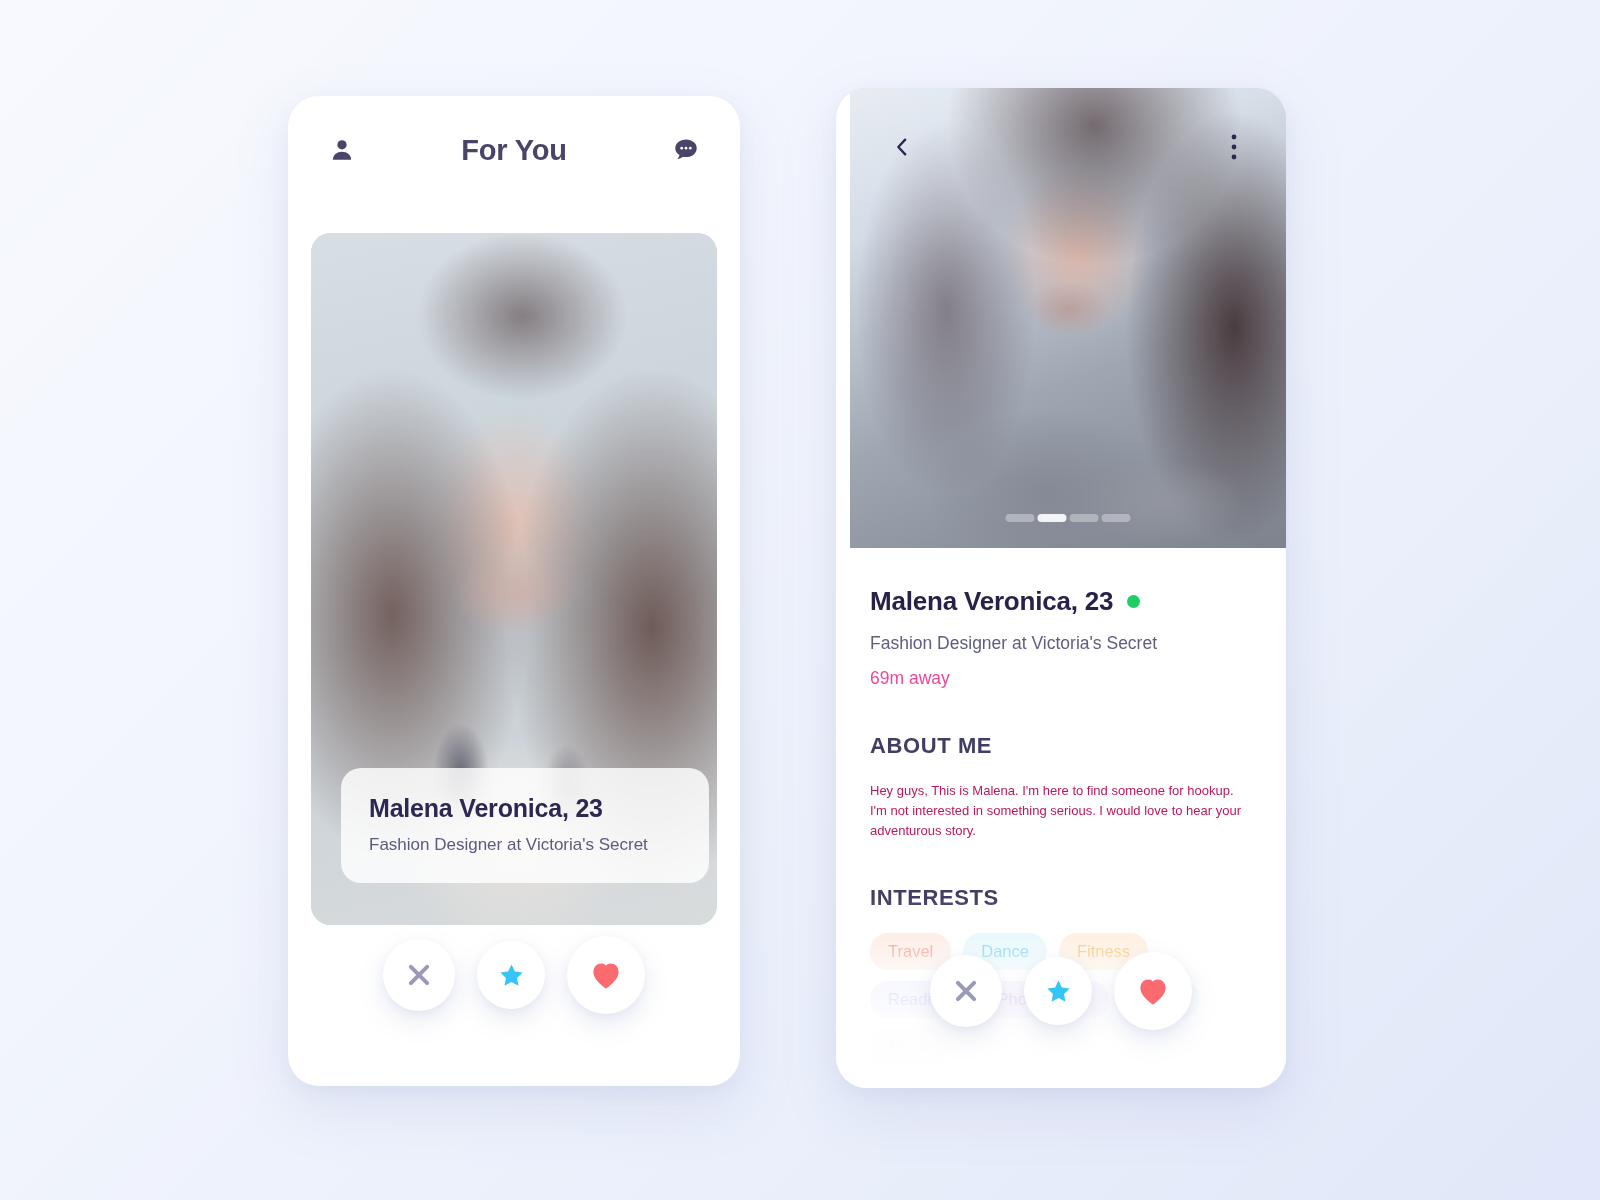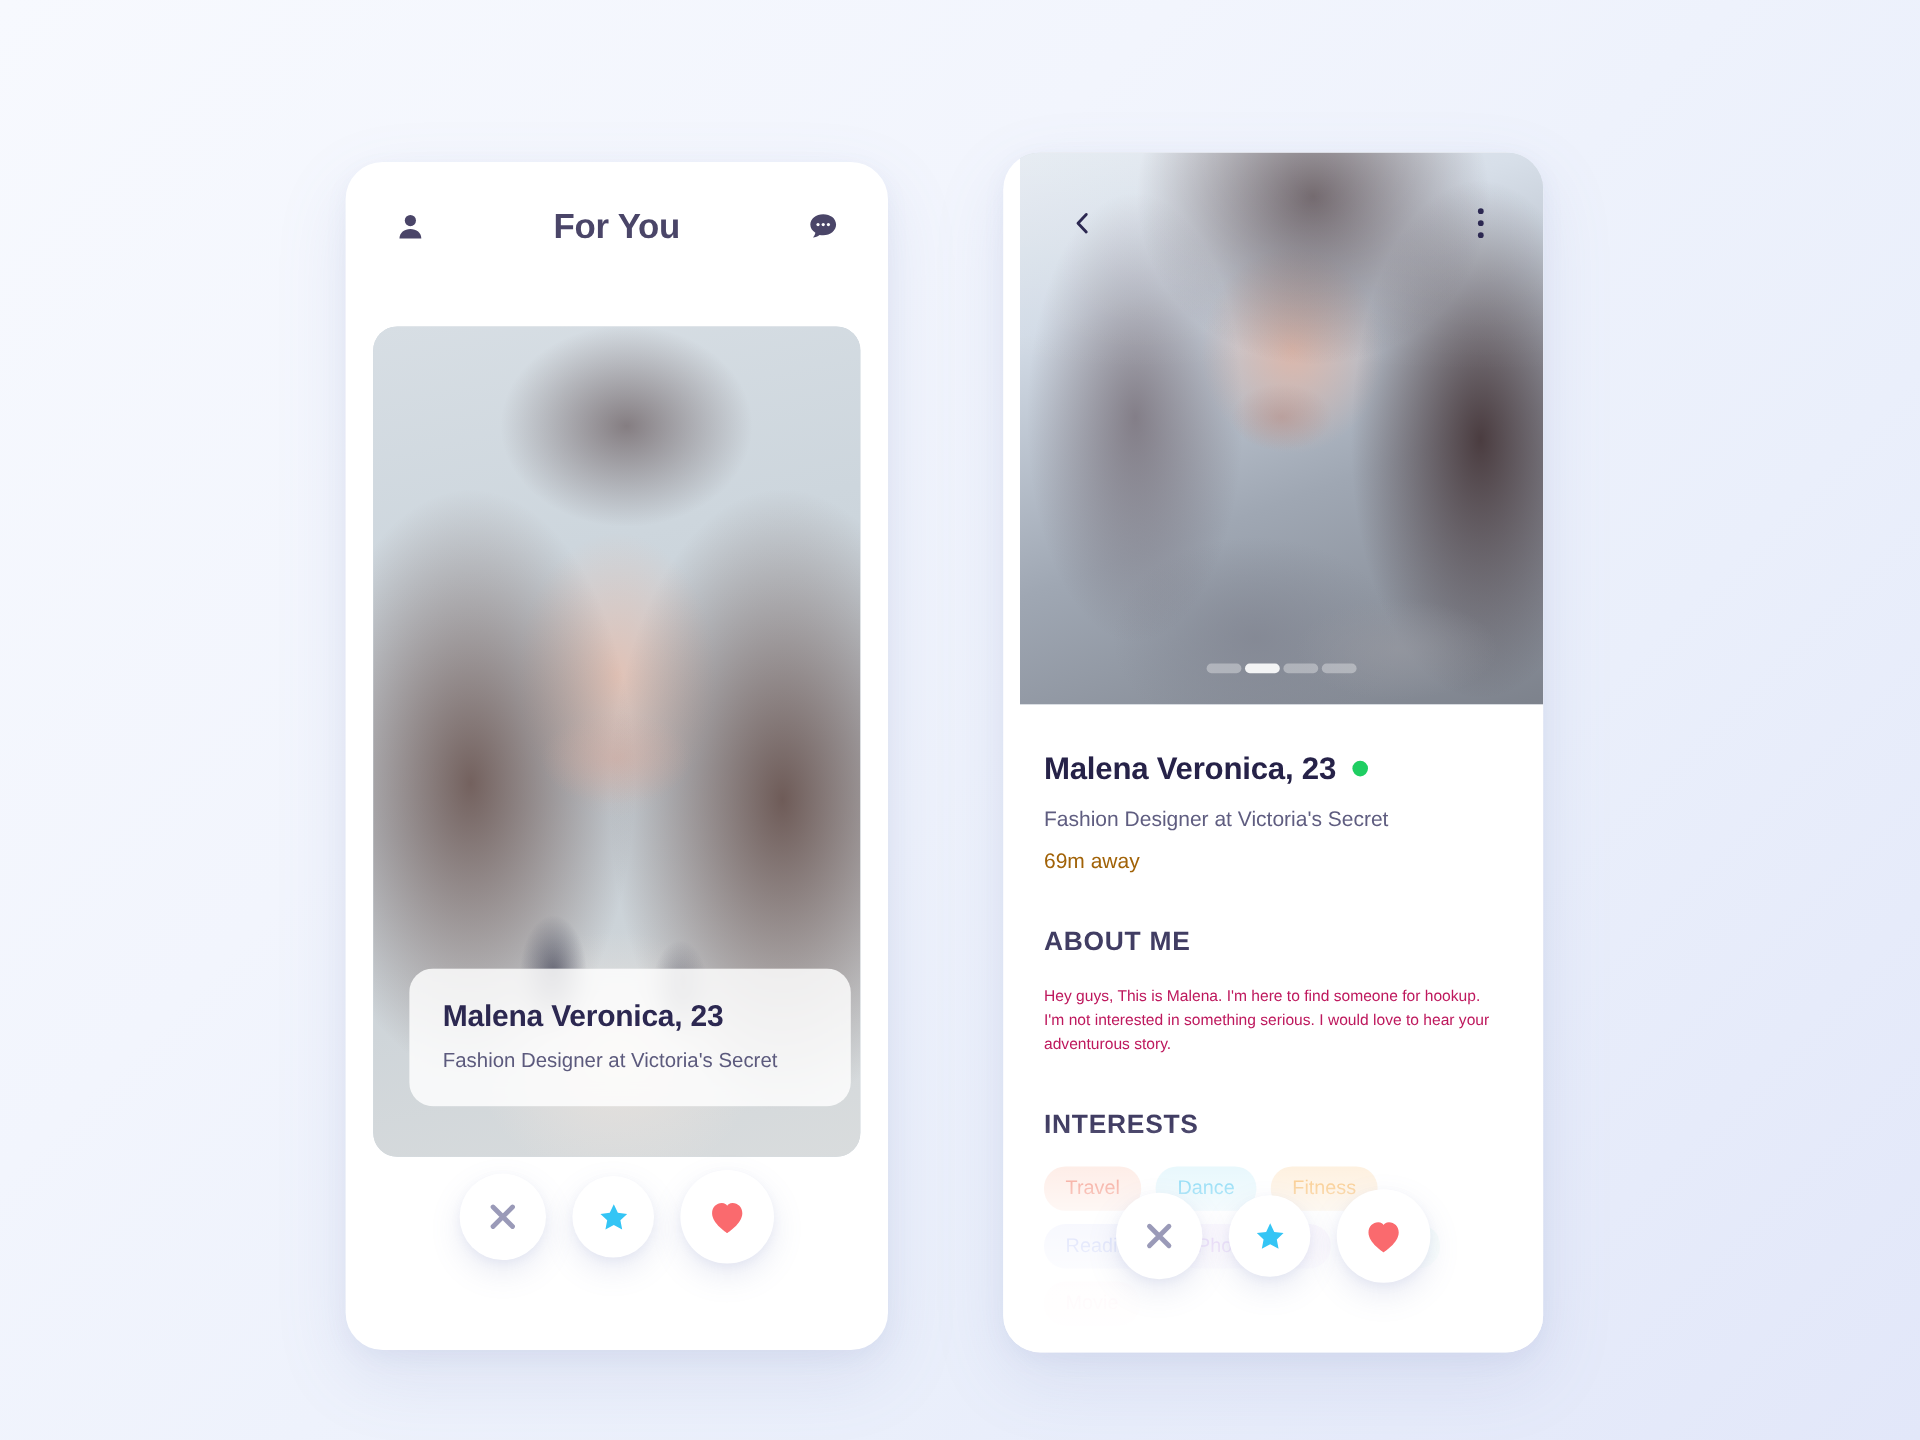--- a/index.html
+++ b/index.html
@@ -17,21 +17,20 @@
   }
 
   
   .phone {
     position: absolute;
     background: #ffffff;
     border-radius: 31px;
     overflow: hidden;
     box-shadow: 0 22px 60px rgba(110, 122, 180, 0.13),
                 0 6px 18px rgba(110, 122, 180, 0.07);
-    margin-top: 39px;
   }
 
   #phone-left {
     left: 288px;
     top: 96px;
     width: 452px;
     height: 990px;
   }
 
   #phone-right {
@@ -252,21 +251,21 @@
     background: #1fce62;
   }
 
   .r-sub {
     font-size: 17.5px;
     color: #5f5d80;
     margin-bottom: 14px;
   }
   .r-dist {
     font-size: 17.5px;
-    color: #a16207;
+    color: #ec4899;
   }
 
   .section-head {
     font-size: 22px;
     font-weight: bold;
     color: #413d63;
     letter-spacing: 0.6px;
     margin-top: 44px;
     margin-bottom: 22px;
   }

